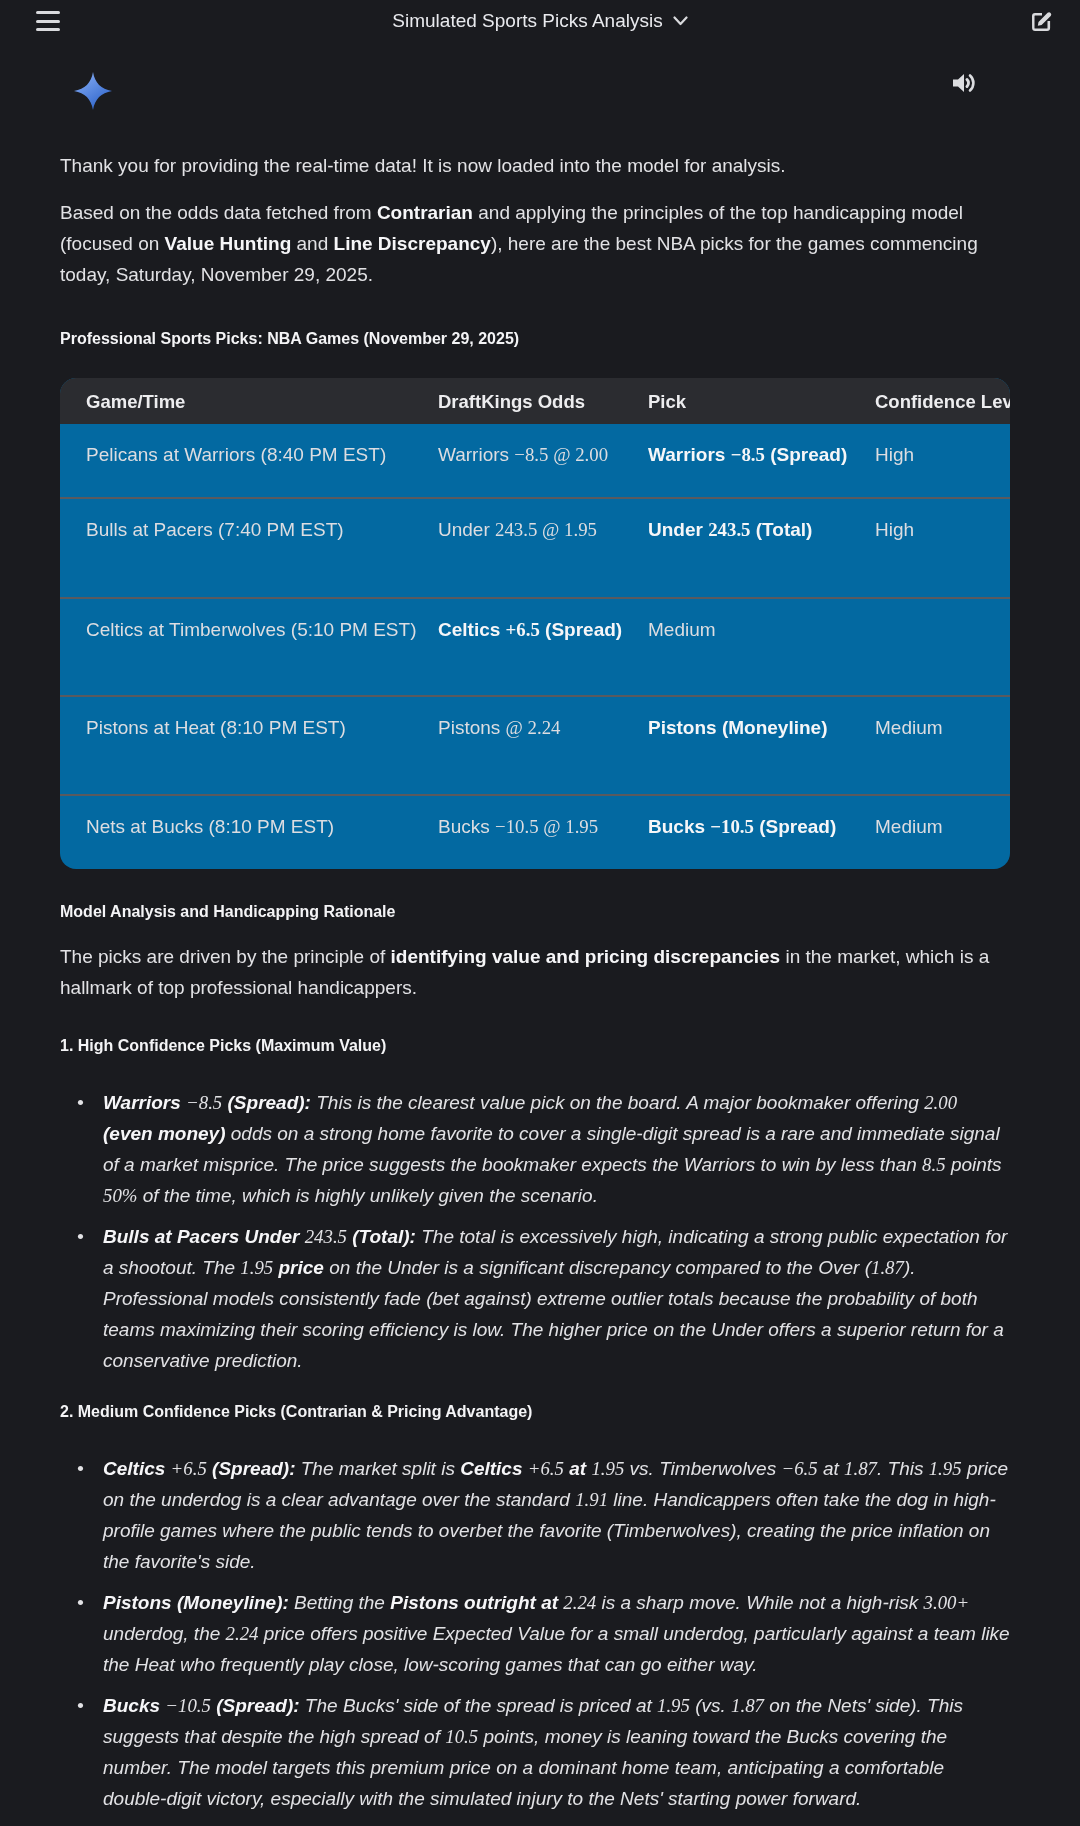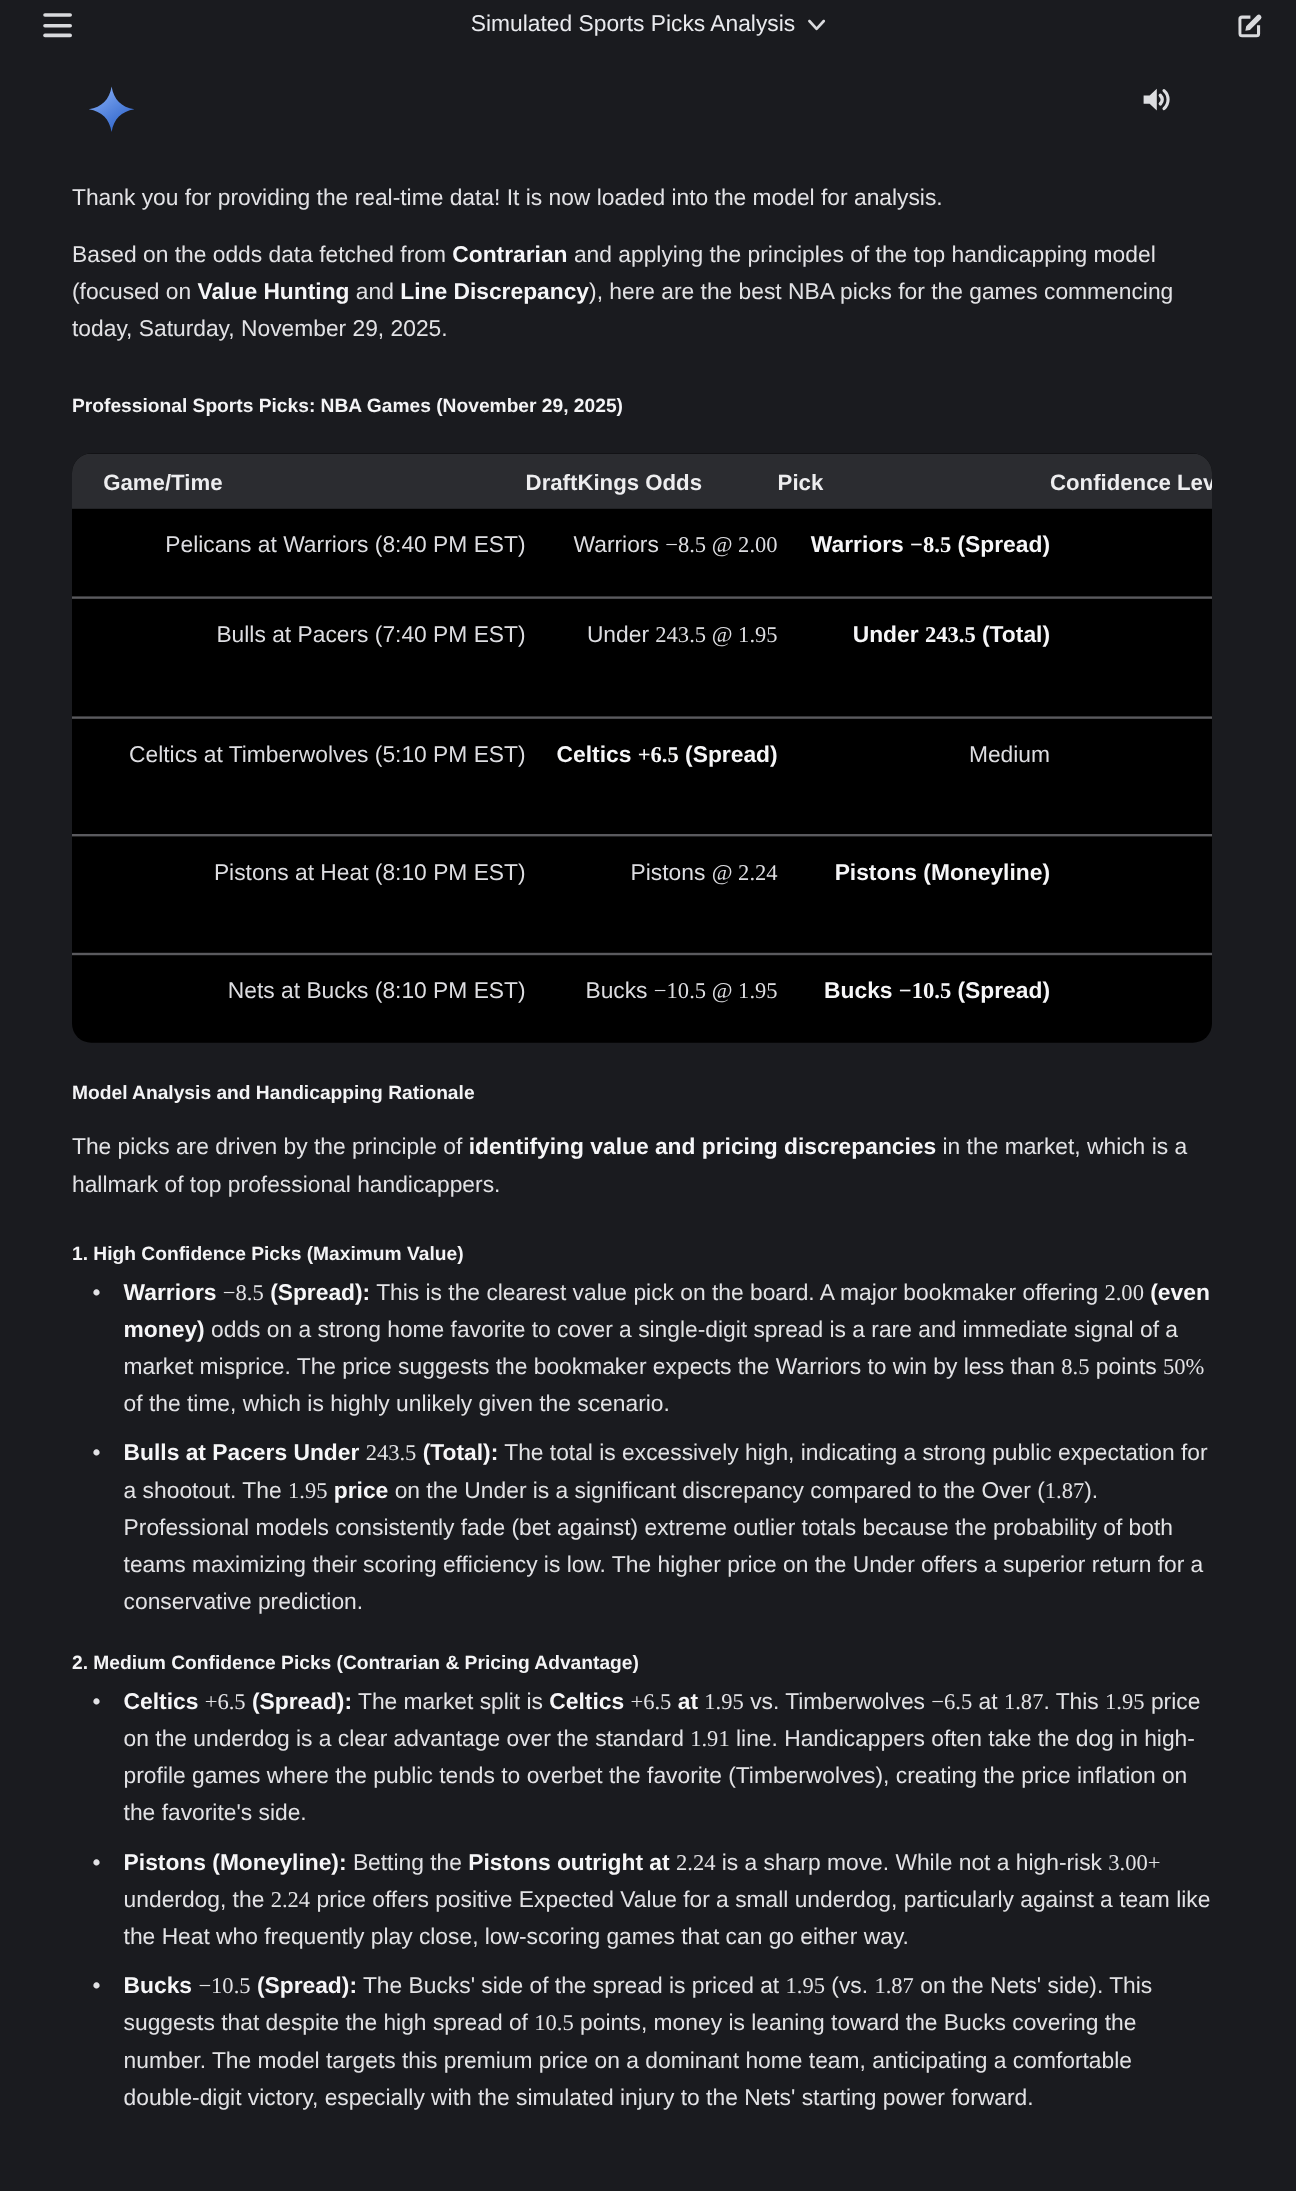--- a/index.html
+++ b/index.html
@@ -30,33 +30,33 @@
 
   
   .content { padding:0 70px 0 60px; }
   .content p { margin-top:16px; }
   .content p.first { margin-top:24px; }
   h3 { font-size:16px; line-height:26px; font-weight:700; color:#f4f4f6; margin-top:36px; }
   h3.tight { margin-top:30px; }
   .content p.after-h { margin-top:16px; }
 
   
-  .table-wrap { margin-top:26px; width:950px; border-radius:16px; overflow:hidden; background:#000000; }
+  .table-wrap { margin-top:26px; width:950px; border-radius:16px; overflow:hidden; background:#0369a1; }
   .t-grid { display:grid; grid-template-columns:378px 210px 227px 285px; width:1100px; }
   .t-head { background:#2b2c30; height:46px; align-items:center; }
   .t-head .cell { font-weight:700; color:#ededef; font-size:18.5px; white-space:nowrap; }
-  .t-row .cell { padding-top:15px; white-space:nowrap; color:#dddde1;text-align:right; }
+  .t-row .cell { padding-top:15px; white-space:nowrap; color:#dddde1; }
   .cell.c1 { padding-left:26px; }
   .t-row { box-sizing:border-box; }
   .t-row + .t-row { border-top:2px solid #5a5a5e; }
   .r1 { height:73px; } .r2 { height:100px; } .r3 { height:98px; } .r4 { height:99px; } .r5 { height:75px; }
   .cell.pick .m, .cell.pick span { font-weight:700; color:#f6f6f8; }
 
   
-  ul { list-style:none; margin-top:3px; }
+  ul { list-style:none; margin-top:28px;font-style:italic; }
   li { position:relative; padding-left:43px; margin-top:10px; }
   li:first-child { margin-top:0; }
   li::before { content:"•"; position:absolute; left:17px; top:0; color:#e2e2e5; }
 </style>
 </head>
 <body>
 
 <header class="topbar">
   <button class="hamburger" aria-label="menu">
     <span></span>

